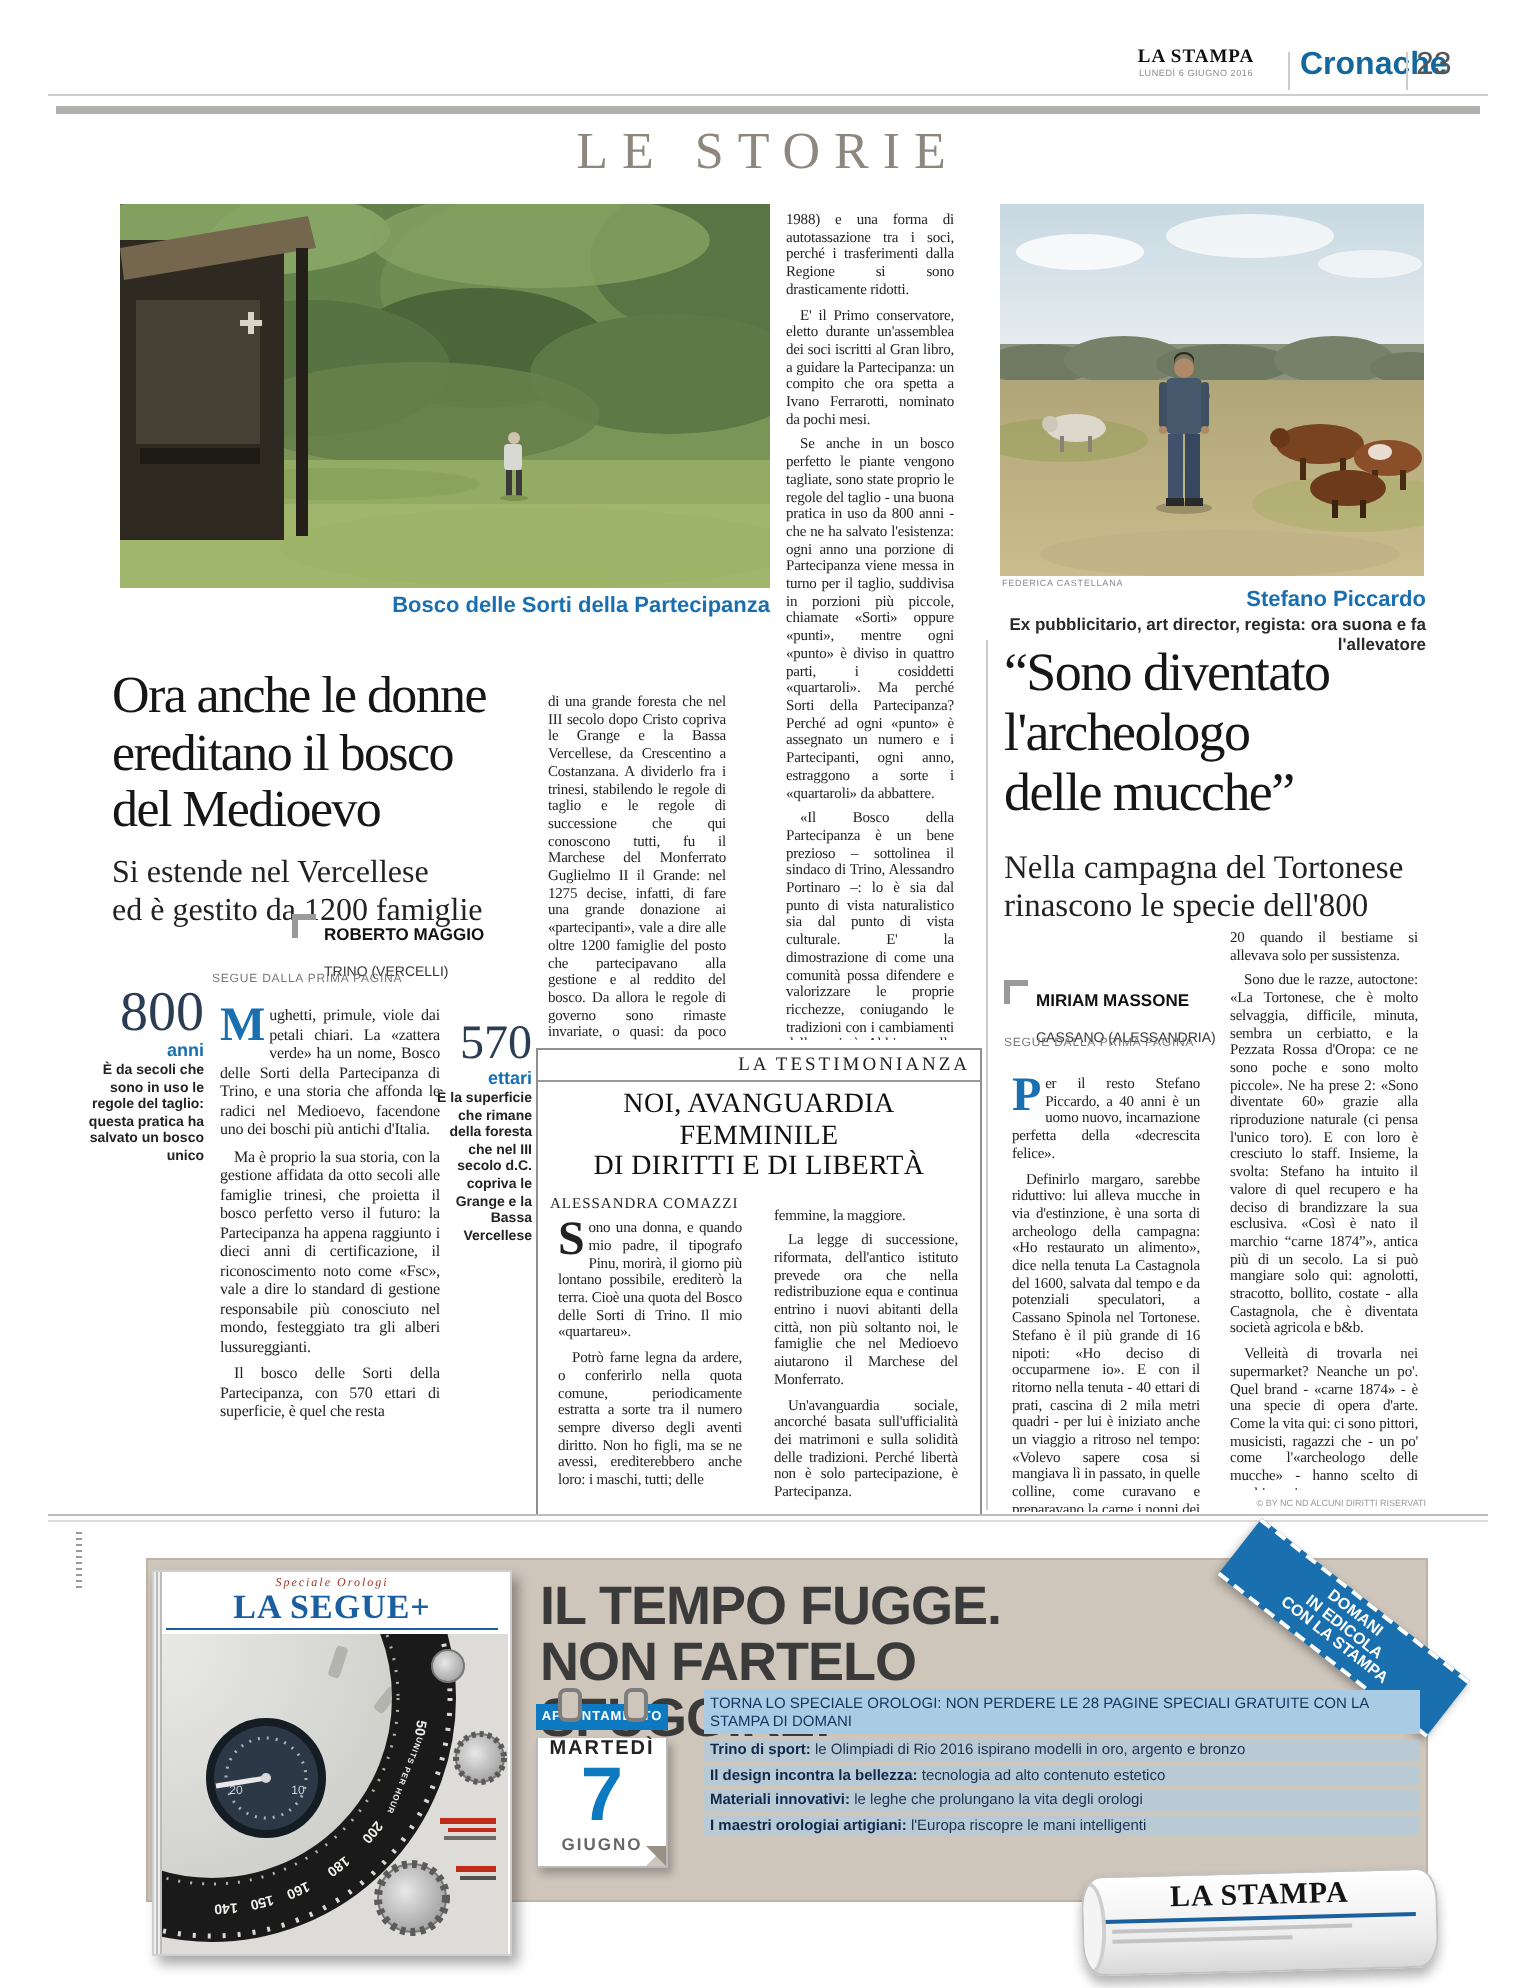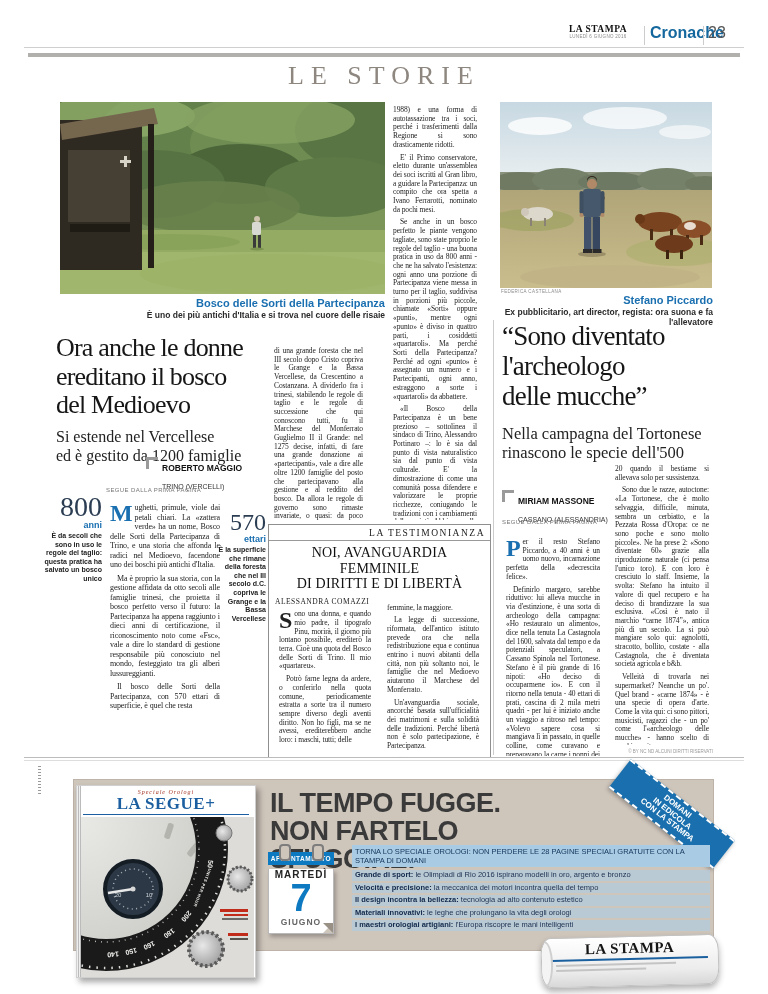--- a/index.html
+++ b/index.html
@@ -124,21 +124,20 @@
       <g>
         <circle cx="197" cy="117" r="3" fill="#cfc4ae"></circle>
         <rect x="192" y="120" width="9" height="13" rx="2" fill="#d9d9d4"></rect>
         <rect x="193" y="133" width="3" height="13" fill="#3a3a3a"></rect>
         <rect x="198" y="133" width="3" height="13" fill="#3a3a3a"></rect>
         <ellipse cx="197" cy="147" rx="7" ry="1.5" fill="#7c934f"></ellipse>
       </g>
     </svg>
   </div>
   <div class="abs right cap-title" style="left:60px;top:297px;width:325px;">Bosco delle Sorti della Partecipanza</div>
-  <div class="abs right cap-sub" style="left:60px;top:310px;width:325px;">È uno dei più antichi d'Italia e si trova nel cuore delle risaie</div>
 
   <div class="abs" style="left:500px;top:102px;width:212px;height:186px;overflow:hidden;">
     <svg width="212" height="186" viewBox="0 0 212 186">
       <defs>
         <linearGradient id="sky" x1="0" y1="0" x2="0" y2="1">
           <stop offset="0" stop-color="#c7d8e2"></stop>
             <stop offset="1" stop-color="#eef2f3"></stop>
         </linearGradient>
         <linearGradient id="field" x1="0" y1="0" x2="0" y2="1">
           <stop offset="0" stop-color="#b0a578"></stop>
@@ -265,21 +264,21 @@
     </div>
   </div>
 
   <div class="abs headline" style="left:502px;top:321px;width:215px;font-size:27px;line-height:30px;">
     <div>“Sono diventato</div>
     <div>l'archeologo</div>
     <div>delle mucche”</div>
   </div>
   <div class="abs subhead" style="left:502px;top:424px;width:215px;font-size:16.5px;line-height:19px;">
     <div>Nella campagna del Tortonese</div>
-    <div>rinascono le specie dell'500</div>
+    <div>rinascono le specie dell'800</div>
   </div>
   <div class="abs" style="left:502px;top:490px;width:130px;">
     <span class="byline-corner"></span><span style="display:inline-block;">
       <span class="byline-name">MIRIAM MASSONE</span><br>
       <span class="byline-place">CASSANO (ALESSANDRIA)</span>
     </span>
   </div>
   <div class="abs segue" style="left:502px;top:519px;">SEGUE DALLA PRIMA PAGINA</div>
   <div class="abs bodycol" style="left:502px;top:534px;width:102px;height:222px;">
     <p class="ni"><span class="dropcap dc-blue">P</span><span>er il resto Stefano Piccardo, a 40 anni è un uomo nuovo, incarnazione perfetta della «decrescita felice».</span></p>
@@ -376,22 +375,21 @@
       <div class="cal-num">7</div>
       <div class="cal-month">GIUGNO</div>
       <div class="cal-fold"></div>
       <div class="cal-fold2"></div>
     </div>
   </div>
 
   <div class="abs" style="left:352px;top:845px;width:358px;">
     <div class="ad-lead">TORNA LO SPECIALE OROLOGI: NON PERDERE LE 28 PAGINE SPECIALI GRATUITE CON LA STAMPA DI DOMANI</div>
     <div style="margin-top:3px;">
-      <div class="ad-bullet"><b>Grande di sport:</b><span> le Olimpiadi di Rio 2016 ispirano modelli in oro, argento e bronzo</span></div>
-      <div class="ad-bullet"><b>Velocità e precisione:</b><span> la meccanica dei motori incontra quella del tempo</span></div>
+      <div class="ad-bullet"><b>Trino di sport:</b><span> le Olimpiadi di Rio 2016 ispirano modelli in oro, argento e bronzo</span></div>
       <div class="ad-bullet"><b>Il design incontra la bellezza:</b><span> tecnologia ad alto contenuto estetico</span></div>
       <div class="ad-bullet"><b>Materiali innovativi:</b><span> le leghe che prolungano la vita degli orologi</span></div>
       <div class="ad-bullet"><b>I maestri orologiai artigiani:</b><span> l'Europa riscopre le mani intelligenti</span></div>
     </div>
   </div>
 
   <div class="abs roll" style="left:541px;top:936px;width:176px;height:48px;">
     <div class="roll-logo">LA STAMPA</div>
     <div class="roll-rule"></div>
     <div class="roll-line" style="width:120px;"></div>

